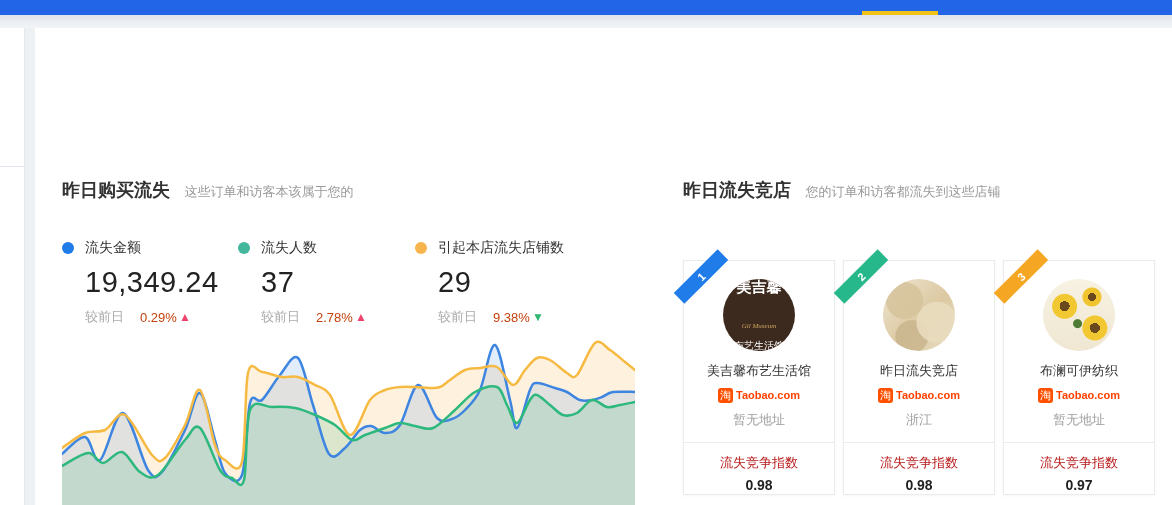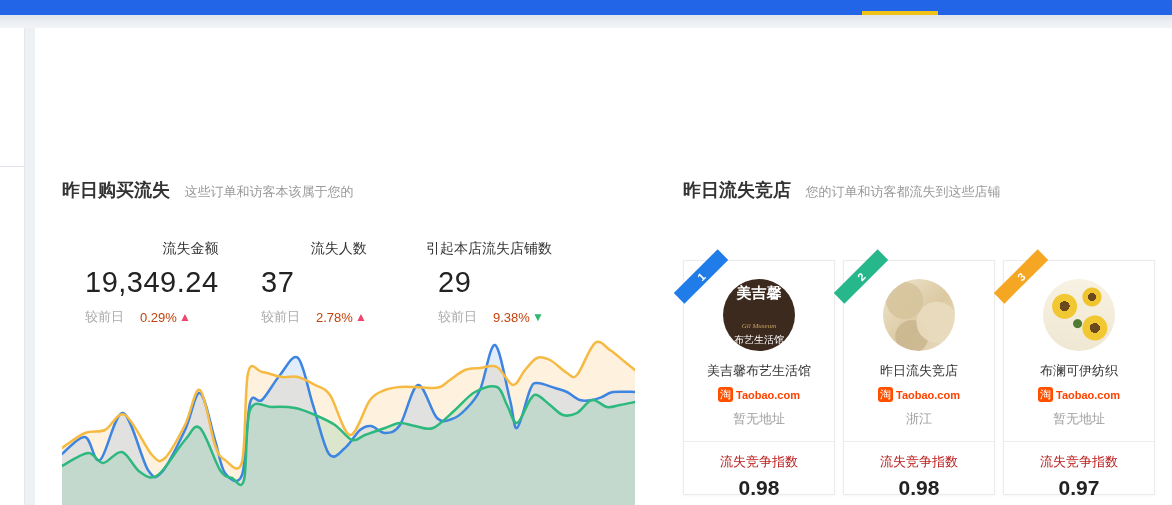--- a/index.html
+++ b/index.html
@@ -21,40 +21,40 @@
   .page-title{font-size:35px;font-weight:500;color:#333;letter-spacing:2px;}
   .page-subtitle{margin-top:10px;font-size:16px;color:#9b9b9b;letter-spacing:1px;}
 
   
   .section-header{position:absolute;white-space:nowrap;}
   .section-title{font-size:18px;font-weight:700;color:#333;}
   .section-desc{font-size:13px;color:#9a9a9a;margin-left:10px;}
 
   
   .stat-block{position:absolute;top:240px;}
-  .legend-row{display:flex;align-items:flex-end;height:16px;flex-direction:column;}
+  .legend-row{display:flex;align-items:center;height:16px;}
   .legend-dot{width:12px;height:12px;border-radius:50%;display:inline-block;}
   .legend-label{font-size:14px;color:#333;margin-left:11px;}
   .stat-value{margin:10px 0 0 23px;font-size:29px;font-weight:500;color:#222;letter-spacing:0.5px;}
   .stat-delta{margin:9px 0 0 23px;font-size:13px;color:#ababab;display:flex;align-items:center;}
   .stat-change{color:#c2410c;margin-left:16px;}
   .stat-arrow{font-size:12px;margin-left:2px;}
 
   
   .chart{position:absolute;left:62px;top:330px;width:573px;height:175px;}
   .chart svg{display:block;}
 
   
   .card{position:absolute;top:260px;width:152px;height:235px;background:#fff;border:1px solid #ebebeb;
         box-shadow:0 1px 3px rgba(0,0,0,0.04);display:flex;flex-direction:column;align-items:center;
         padding-top:18px;box-sizing:border-box;}
   .ribbon{position:absolute;left:-14px;top:8px;width:62px;height:15px;transform:rotate(-45deg);
           display:flex;align-items:center;justify-content:center;color:#fff;font-size:11px;font-weight:700;z-index:2;}
   .avatar{width:72px;height:72px;border-radius:50%;overflow:hidden;display:flex;flex-direction:column;
-          align-items:center;justify-content:center;flex:0 0 auto;}
+          align-items:center;justify-content:center;flex:0 0 auto;gap:6px;}
   .avatar-1{background:#3d2a1f;color:#fff;text-align:center;}
   .avatar-1 .av-line1{font-size:15px;font-weight:700;font-family:"Liberation Serif","DejaVu Serif",serif;}
   .avatar-1 .av-line2{font-size:7px;font-style:italic;color:#cda45e;font-family:"Liberation Serif","DejaVu Serif",serif;margin-top:19px;}
   .avatar-1 .av-line3{font-size:10px;margin-top:3px;}
   .avatar-2{background:
       radial-gradient(circle at 30% 30%, rgba(214,196,156,0.9) 0 18px, transparent 19px),
       radial-gradient(circle at 75% 60%, rgba(233,220,190,0.9) 0 20px, transparent 21px),
       radial-gradient(circle at 40% 80%, rgba(200,180,140,0.8) 0 16px, transparent 17px),
       linear-gradient(135deg,#efe6d2 0%,#dcc9a2 55%,#e9ddc4 100%);}
   .avatar-3{background:
@@ -63,21 +63,21 @@
       radial-gradient(circle at 72% 68%, #6b491e 0 5px, #f2c832 5px 12px, transparent 13px),
       radial-gradient(circle at 48% 62%, #4e7c35 0 4px, transparent 5px),
       linear-gradient(180deg,#f8f2e3 0%,#efe7d2 100%);}
   .store-name{margin-top:11px;font-size:13px;color:#333;white-space:nowrap;}
   .platform-row{margin-top:7px;display:flex;align-items:center;height:16px;}
   .tb-badge{width:15px;height:15px;border-radius:3px;background:#ff5000;color:#fff;font-size:11px;line-height:15px;text-align:center;}
   .tb-text{margin-left:3px;font-size:11px;font-weight:700;color:#ff4200;}
   .location{margin-top:8px;font-size:13px;color:#9e9e9e;}
   .card-divider{margin-top:13px;width:100%;height:0;border-top:1px solid #ececec;}
   .index-label{margin-top:11px;font-size:13px;color:#b91c1c;}
-  .index-value{margin-top:5px;font-size:21px;font-weight:700;color:#222;}
+  .index-value{margin-top:5px;font-size:14px;font-weight:700;color:#222;}
 </style>
 </head>
 <body>
 
 <div class="page">
 
   <div class="topbar" style="background-color: rgb(34, 101, 231);">
     <div class="tab-indicator" style="background-color: rgb(242, 193, 24);"></div>
   </div>
   <div class="subbar"></div>

